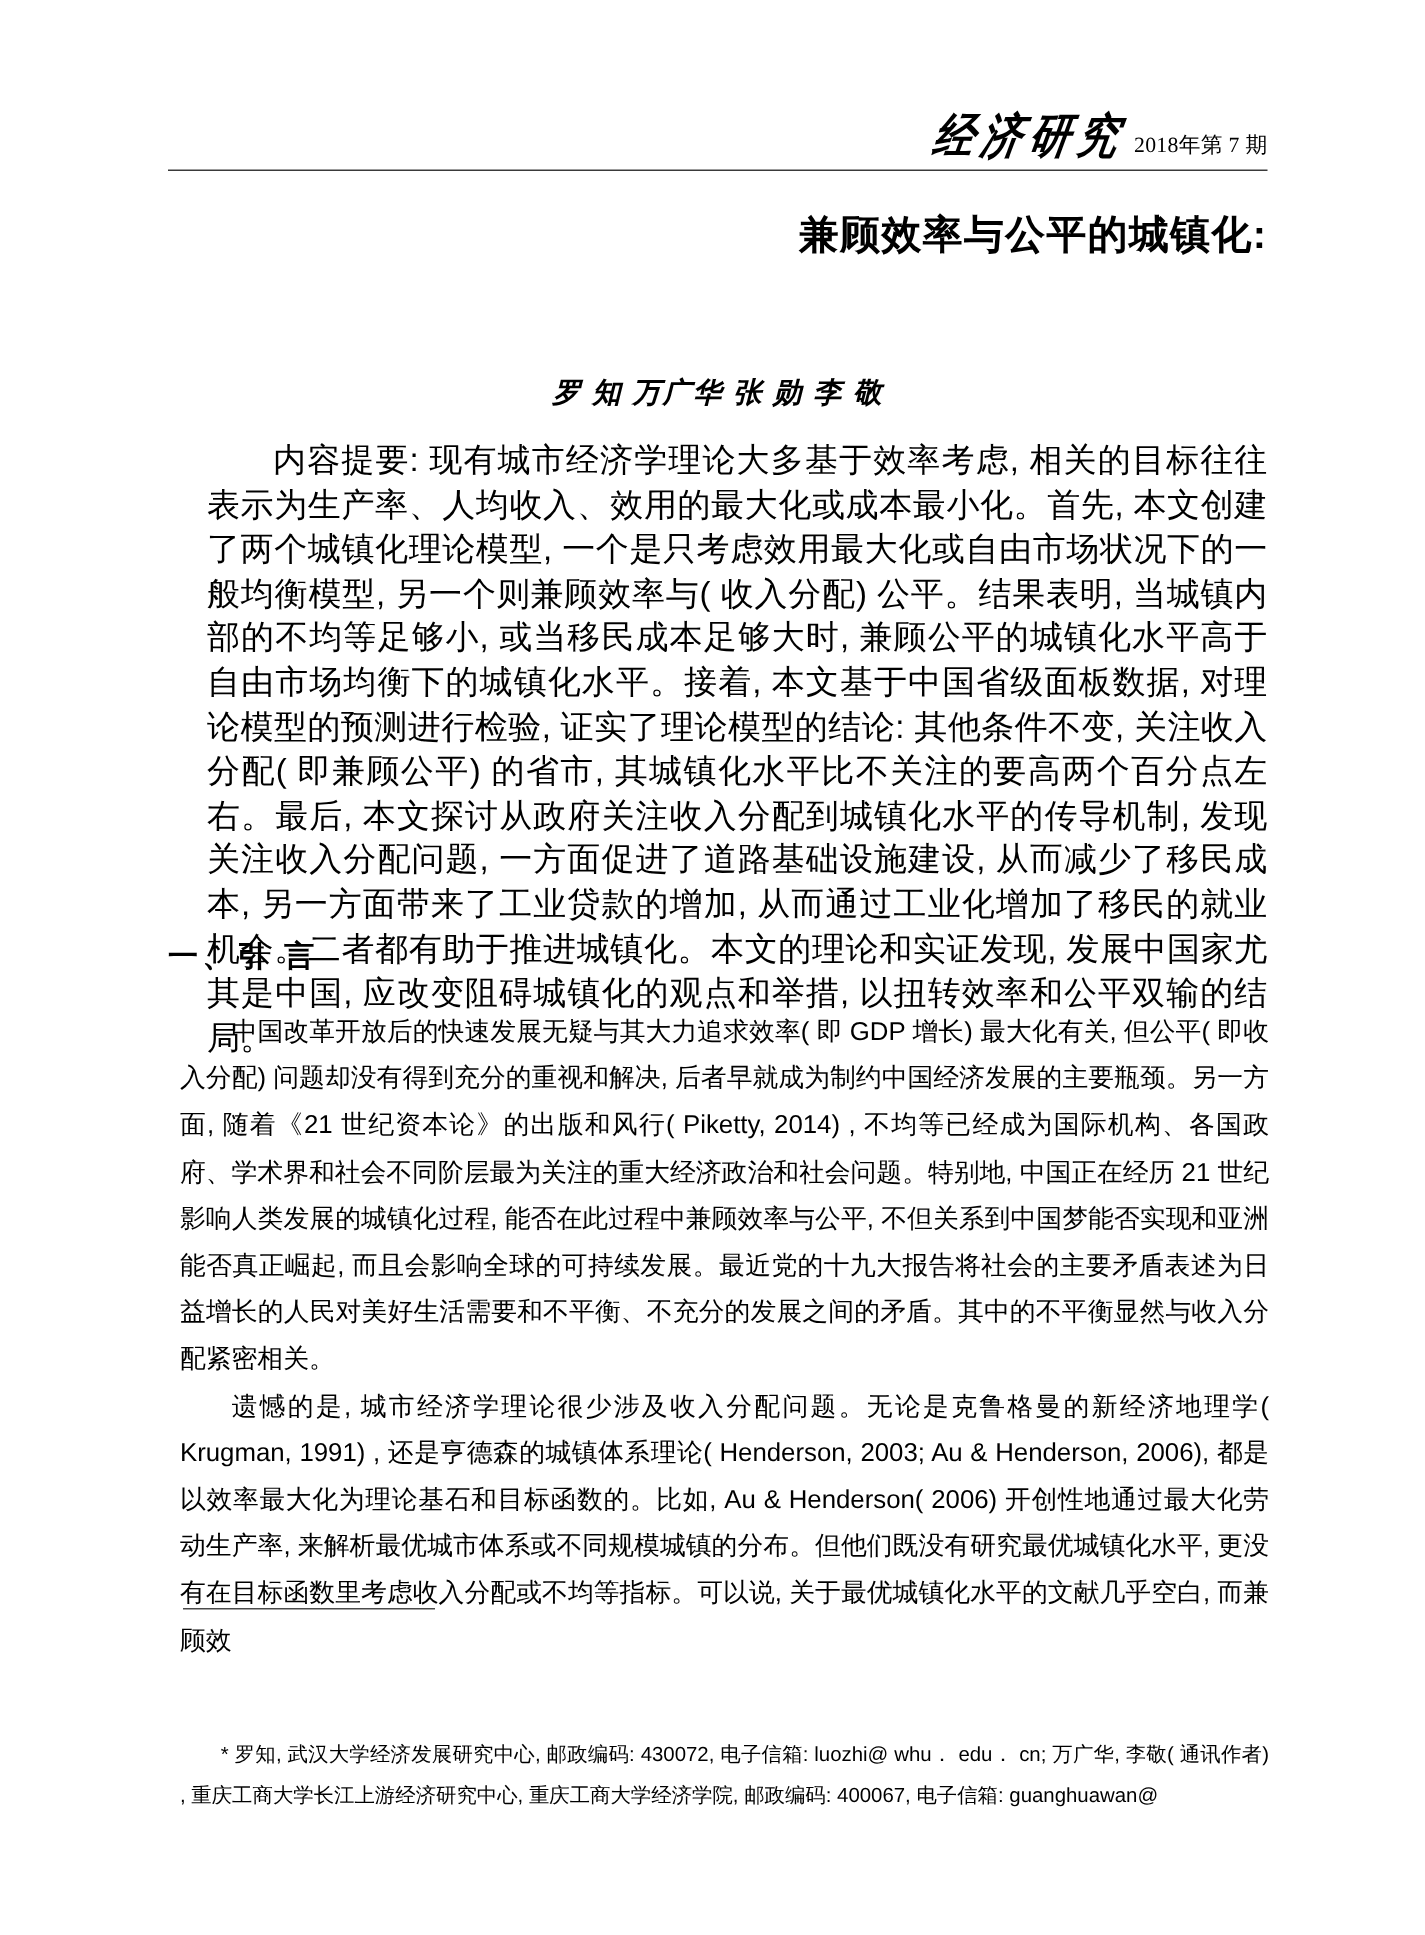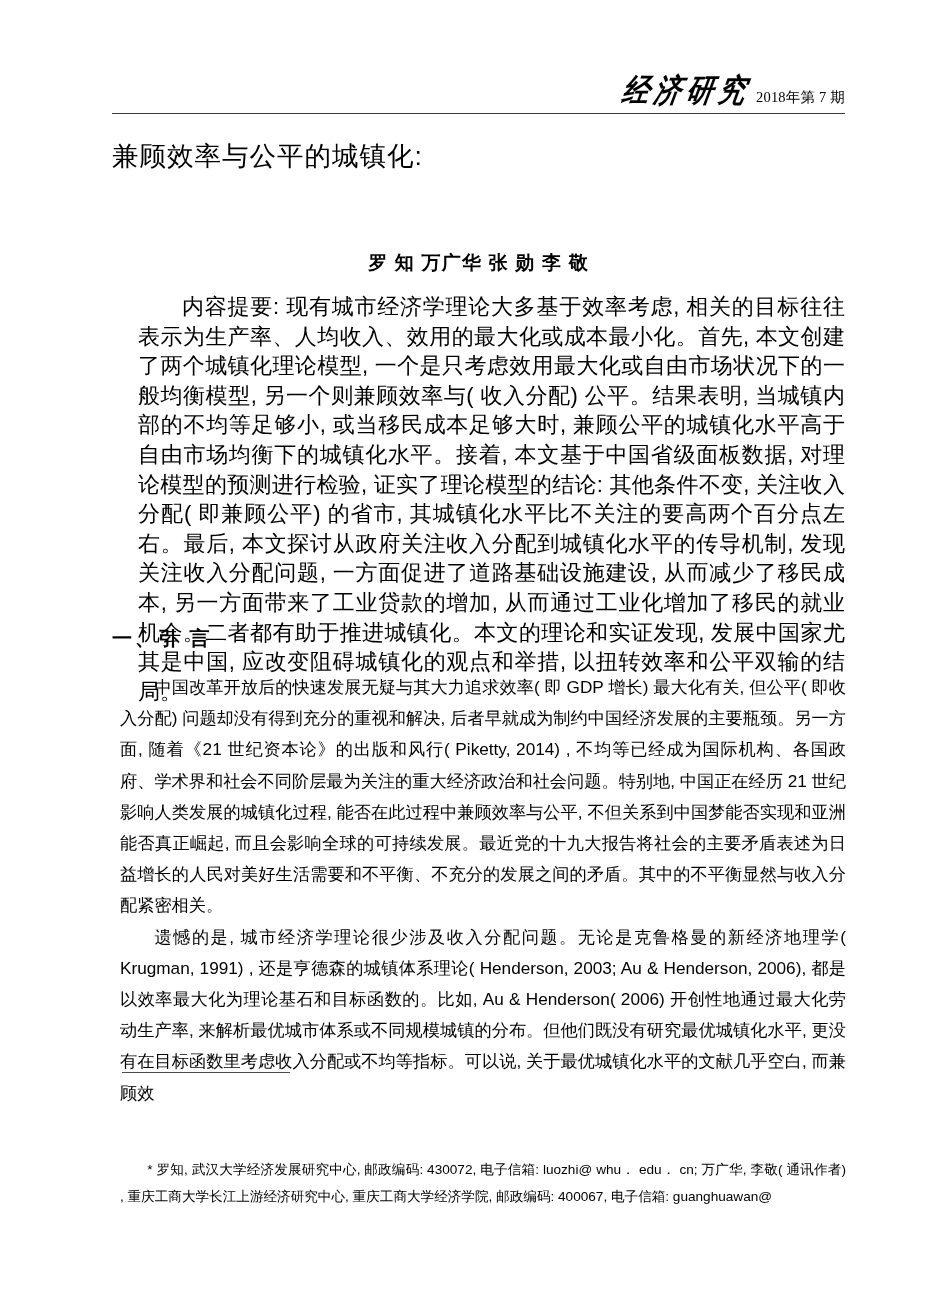--- a/index.html
+++ b/index.html
@@ -63,21 +63,22 @@
     height: 0;
     border-top: 1px solid #3a3a3a;
   }
 
   
   .title-block {
     position: absolute;
     left: 112px;
     top: 133px;
     width: 733px;
-    text-align: left;
+    text-align: right;
+    font-weight: bold;
   }
   .title-line {
     font-size: 26.5px;
     line-height: 47px;
     letter-spacing: 1px;
     white-space: nowrap;
   }
   .title-star {
     font-size: 17px;
     vertical-align: super;
@@ -88,20 +89,21 @@
   .authors {
     position: absolute;
     left: 112px;
     top: 249px;
     width: 733px;
     text-align: center;
     font-size: 19px;
     font-weight: 700;
     letter-spacing: 1.2px;
     line-height: 28px;
+    font-style: italic;
   }
 
   
   .abstract {
     position: absolute;
     left: 138px;
     top: 292px;
     width: 707px;
     font-size: 22px;
     line-height: 29.6px;

